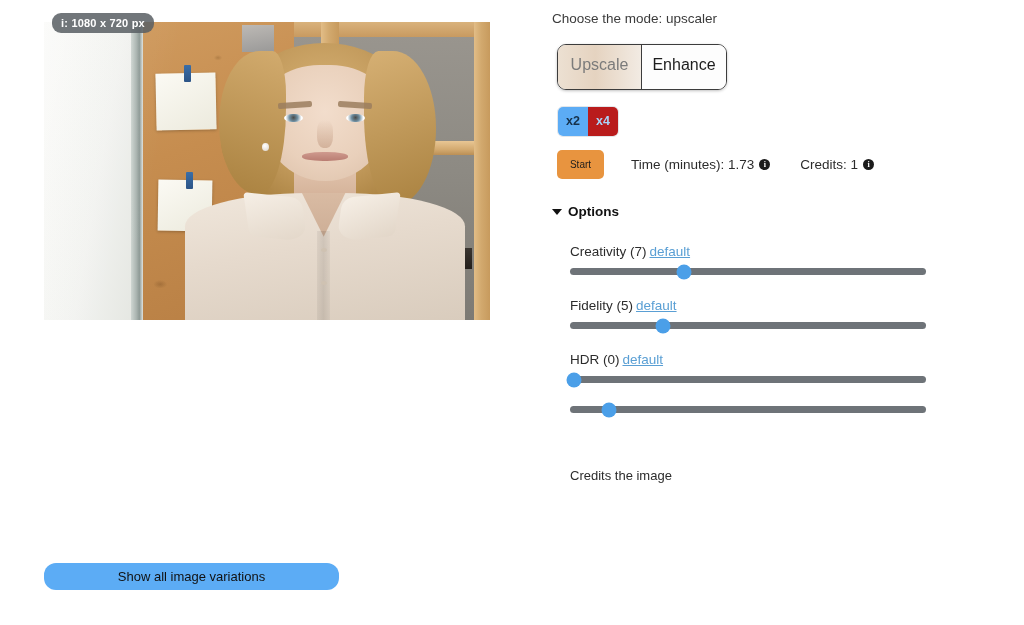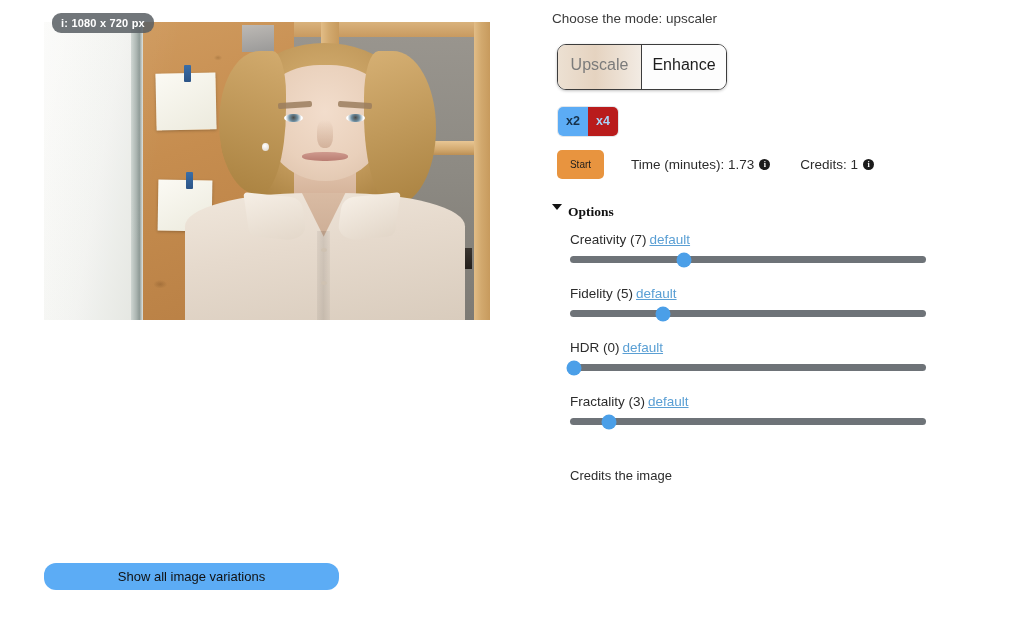--- a/index.html
+++ b/index.html
@@ -205,28 +205,28 @@
     width:47px; height:29px; background:#e8943f; border:none; border-radius:5px;
     color:#1d1d1d; font-size:10px; font-family:"Liberation Sans", sans-serif;
     cursor:pointer; margin-left:5px;
   }
   #time-text { margin-left:27px; font-size:13.5px; color:#2c2c2c; display:flex; align-items:center; gap:5px; }
   #credits-text { margin-left:30px; font-size:13.5px; color:#2c2c2c; display:flex; align-items:center; gap:5px; }
 
   #options-header {
     position:absolute; left:0; top:204px;
     font-size:13.5px; font-weight:700; color:#121212;
-    display:flex; align-items:flex-start; gap:6px; cursor:pointer;font-family:Liberation Serif, serif;
+    display:flex; align-items:center; gap:6px; cursor:pointer;
   }
   .caret-down {
     width:0; height:0; border-left:5px solid transparent; border-right:5px solid transparent;
     border-top:6px solid #121212;
   }
 
-  #sliders { position:absolute; left:18px; top:232px; width:374px; }
+  #sliders { position:absolute; left:18px; top:244px; width:374px; }
   .slider-block { margin-bottom:23px; }
   .slider-label { font-size:13.5px; color:#2c2c2c; margin-bottom:9px; }
   .slider-label .dflt { color:#5a9fd4; text-decoration:underline; cursor:pointer; margin-left:3px; }
   .slider-track {
     position:relative; width:356px; height:7px;
     background:#6e7378; border-radius:4px;
   }
   .slider-thumb {
     position:absolute; top:50%; width:15px; height:15px;
     background:#4b9fe8; border-radius:50%; transform:translate(-50%,-50%);
@@ -345,23 +345,20 @@
       <div class="slider-block">
         <div class="slider-label">
           <span>HDR (0)</span><span class="dflt">default</span>
         </div>
         <div class="slider-track">
           <div class="slider-thumb" style="left: 1%;"></div>
         </div>
       </div>
 
       <div class="slider-block">
-        <div class="slider-label">
-          <span>Fractality (3)</span><span class="dflt">default</span>
-        </div>
         <div class="slider-track">
           <div class="slider-thumb" style="left:11%"></div>
         </div>
       </div>
 
     </div>
 
     <div id="describe-label">Credits the image</div>
     <div id="describe-wrap">
       

